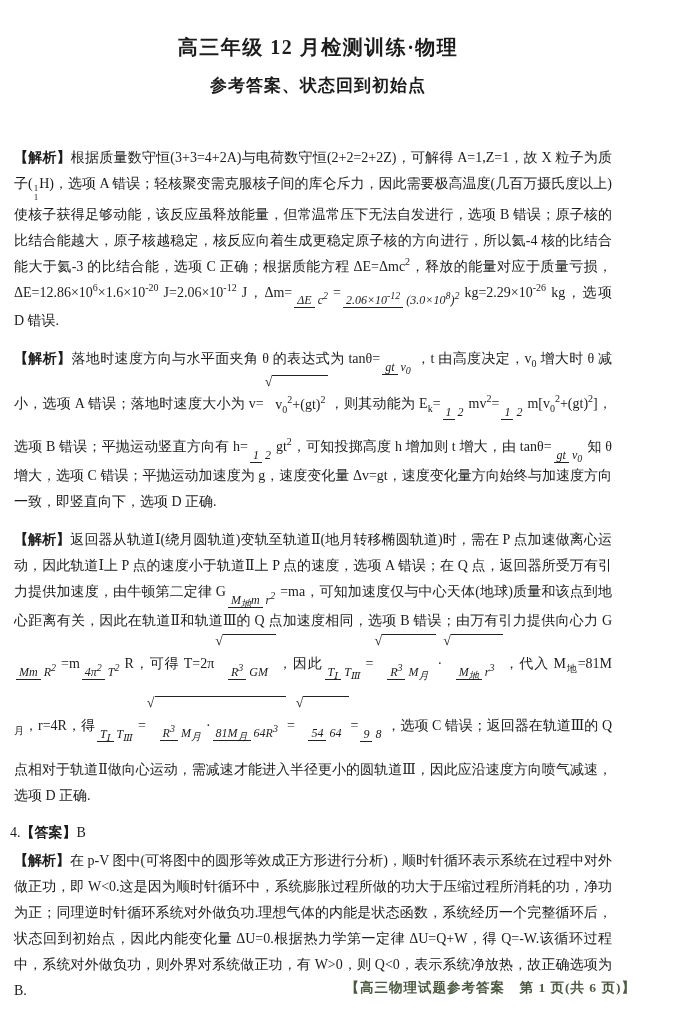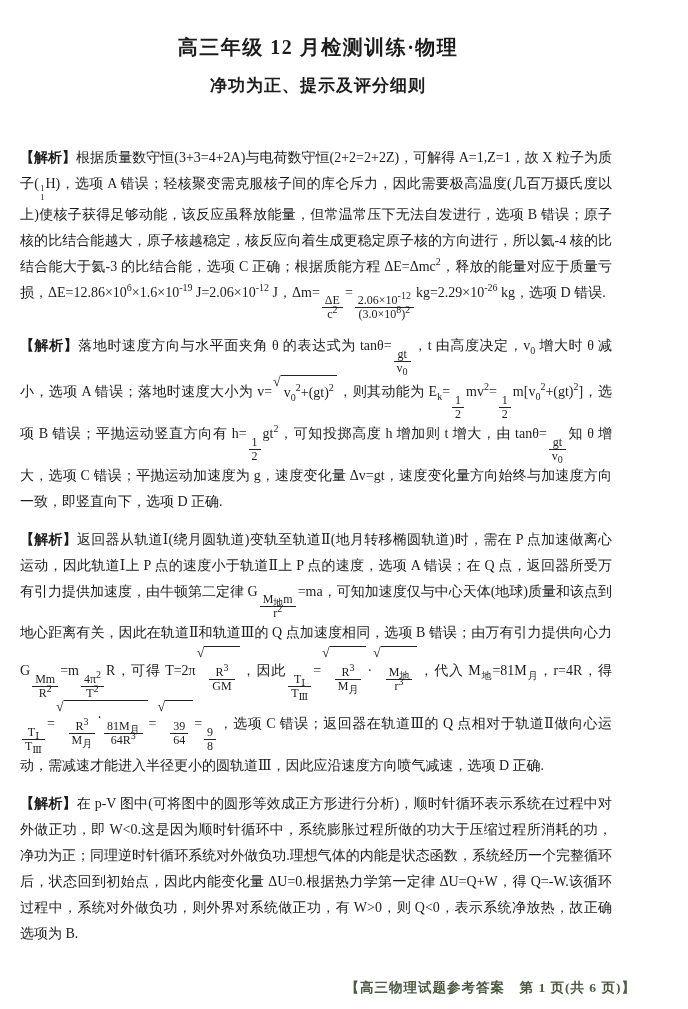--- a/index.html
+++ b/index.html
@@ -17,56 +17,56 @@
   .subtitle{
     text-align:center;font-size:17px;font-weight:bold;
     margin-top:13px;letter-spacing:1px;
   }
   .content{margin:48px 24px 0 10px;font-size:14px;}
   .item{margin-top:12px;}
   .item:first-child{margin-top:0;}
   .ans-line{line-height:24px;}
   .blabel{font-weight:bold;}
   .analysis{
-    margin:3px 0 0 10px;text-align:justify;line-height:26px;
+    margin:3px 0 0 4px;text-align:justify;line-height:26px;
   }
   
   .mf{
-    display:inline-flex;flex-direction:column;vertical-align:-0.65em;
-    text-align:center;font-size:12px;line-height:13px;margin:0 2px;
+    display:inline-flex;flex-direction:row;vertical-align:-0.65em;
+    text-align:center;font-size:12px;line-height:13px;margin:0 2px;font-style:italic;
   }
   .mf > .n{padding:0 3px;border-bottom:1px solid #222;}
   .mf > .d{padding:0 3px;}
   .mr{display:inline-flex;align-items:flex-start;vertical-align:middle;margin:0 1px;}
   .mr > .rs{align-self:flex-start;line-height:1.05;}
-  .mr > .rb{border-top:1px solid #222;padding:4px 3px;}
+  .mr > .rb{border-top:1px solid #222;padding:16px 3px;}
   .mv{
     display:inline-flex;flex-direction:column;font-size:9px;line-height:9px;
     vertical-align:-0.3em;text-align:center;margin:0 1px;
   }
   sup,sub{font-size:10px;line-height:0;}
   .footer{
     position:absolute;left:0;right:0;bottom:12px;text-align:right;
     font-weight:bold;font-size:13.5px;color:#4d5a42;letter-spacing:1px;
   }
 </style>
 </head>
 <body>
 
 <div class="page">
   <div class="title">高三年级 12 月检测训练·物理</div>
-  <div class="subtitle">净功为正、提示及评分细则</div>
+  <div class="subtitle">参考答案、状态回到初始点</div>
 
   <div class="content">
 
     <section class="item">
       <p class="analysis"><span class="blabel">【解析】</span><span>根据质量数守恒(3+3=4+2A)与电荷数守恒(2+2=2+2Z)，可解得 A=1,Z=1，故 X 粒子为质子(<span class="mv">
               <span>1</span>
               <span>1</span>
-            </span>H)，选项 A 错误；轻核聚变需克服核子间的库仑斥力，因此需要极高温度(几百万摄氏度以上)使核子获得足够动能，该反应虽释放能量，但常温常压下无法自发进行，选项 B 错误；原子核的比结合能越大，原子核越稳定，核反应向着生成更稳定原子核的方向进行，所以氦-4 核的比结合能大于氦-3 的比结合能，选项 C 正确；根据质能方程 ΔE=Δmc<sup>2</sup>，释放的能量对应于质量亏损，ΔE=12.86×10<sup>6</sup>×1.6×10<sup>-19</sup> J=2.06×10<sup>-12</sup> J，Δm=<span class="mf">
+            </span>H)，选项 A 错误；轻核聚变需克服核子间的库仑斥力，因此需要极高温度(几百万摄氏度以上)使核子获得足够动能，该反应虽释放能量，但常温常压下无法自发进行，选项 B 错误；原子核的比结合能越大，原子核越稳定，核反应向着生成更稳定原子核的方向进行，所以氦-4 核的比结合能大于氦-3 的比结合能，选项 C 正确；根据质能方程 ΔE=Δmc<sup>2</sup>，释放的能量对应于质量亏损，ΔE=12.86×10<sup>6</sup>×1.6×10<sup>-20</sup> J=2.06×10<sup>-12</sup> J，Δm=<span class="mf">
               <span class="n">ΔE</span>
               <span class="d">c<sup>2</sup></span>
             </span>=<span class="mf">
               <span class="n">2.06×10<sup>-12</sup></span>
               <span class="d">(3.0×10<sup>8</sup>)<sup>2</sup></span>
             </span>kg=2.29×10<sup>-26</sup> kg，选项 D 错误.</span></p>
     </section>
 
     <section class="item">
       <p class="analysis"><span class="blabel">【解析】</span><span>落地时速度方向与水平面夹角 θ 的表达式为 tanθ=<span class="mf">
@@ -129,29 +129,30 @@
               <span class="rb"><span class="mf">
                   <span class="n">R<sup>3</sup></span>
                   <span class="d">M<sub>月</sub></span>
                 </span>·<span class="mf">
                   <span class="n">81M<sub>月</sub></span>
                   <span class="d">64R<sup>3</sup></span>
                 </span></span>
             </span>=<span class="mr">
               <span class="rs">√</span>
               <span class="rb"><span class="mf">
-                  <span class="n">39</span>
+                  <span class="n">54</span>
                   <span class="d">64</span>
                 </span></span>
             </span>=<span class="mf">
               <span class="n">9</span>
               <span class="d">8</span>
             </span>，选项 C 错误；返回器在轨道Ⅲ的 Q 点相对于轨道Ⅱ做向心运动，需减速才能进入半径更小的圆轨道Ⅲ，因此应沿速度方向喷气减速，选项 D 正确.</span></p>
     </section>
 
     <section class="item">
+      <div class="ans-line"><span>4.</span><span class="blabel">【答案】</span><span>B</span></div>
       <p class="analysis"><span class="blabel">【解析】</span><span>在 p-V 图中(可将图中的圆形等效成正方形进行分析)，顺时针循环表示系统在过程中对外做正功，即 W&lt;0.这是因为顺时针循环中，系统膨胀过程所做的功大于压缩过程所消耗的功，净功为正；同理逆时针循环系统对外做负功.理想气体的内能是状态函数，系统经历一个完整循环后，状态回到初始点，因此内能变化量 ΔU=0.根据热力学第一定律 ΔU=Q+W，得 Q=-W.该循环过程中，系统对外做负功，则外界对系统做正功，有 W&gt;0，则 Q&lt;0，表示系统净放热，故正确选项为 B.</span></p>
     </section>
 
   </div>
 
   <div class="footer">【高三物理试题参考答案　第 1 页(共 6 页)】</div>
 </div>
 
 </body></html>

